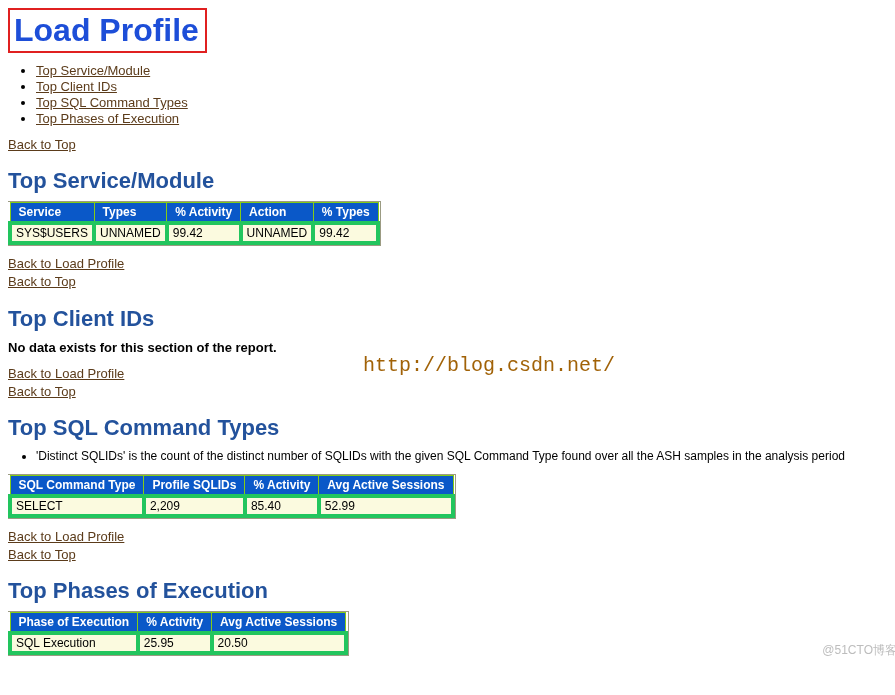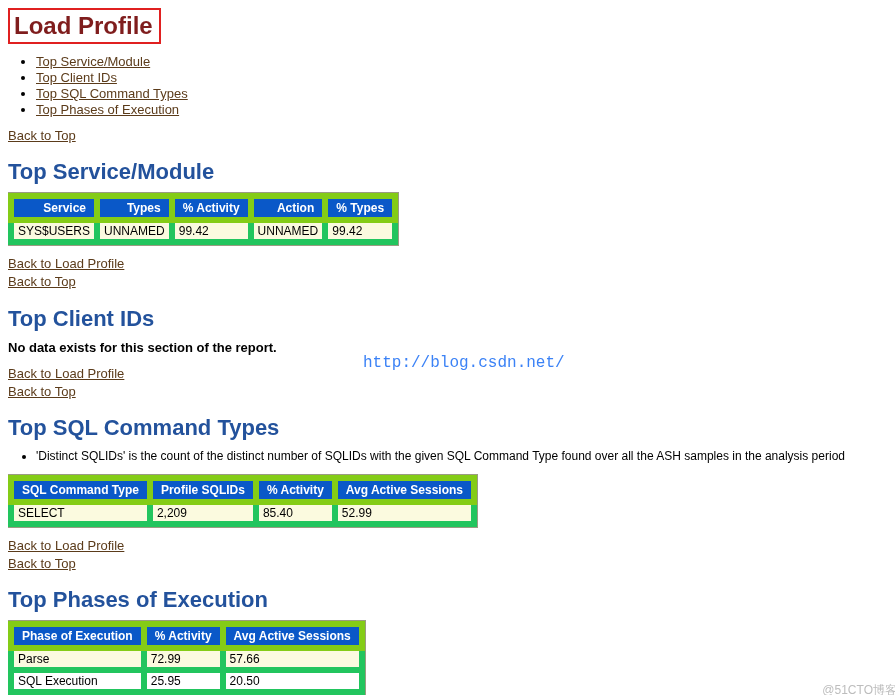--- a/index.html
+++ b/index.html
@@ -12,24 +12,24 @@
     width: 895px;
   }
   h2.section-title {
     color: #23529c;
     font-family: Arial, sans-serif;
     font-weight: bold;
     font-size: 22px;
     margin: 14px 0 8px 0;
   }
   h2.main-title {
-    color: #7f1d1d;
+    color: #1d4ed8;
     font-family: Arial, sans-serif;
     font-weight: bold;
-    font-size: 24px;
+    font-size: 32px;
     margin: 0 0 6px 0;
     padding: 2px 6px 2px 4px;
     display: inline-block;
     border: 2px solid #e02020;
   }
   ul.toc {
     margin: 4px 0 10px 28px;
     padding: 0;
   }
   ul.toc li {
@@ -51,43 +51,43 @@
     border-collapse: collapse;
     margin: 2px 0 6px 0;
     outline: 1px solid #9b9b82;
   }
   table.report th {
     background: #0a58c8;
     color: #fff;
     font-weight: bold;
     font-size: 12px;
     padding: 2px 8px;
-    border: 6px solid #84cc16;
-    text-align: right;
+    border: 1px solid #84cc16;
+    text-align: left;
     white-space: nowrap;
   }
   table.report td {
-    border: 6px solid #22c55e;
+    border: 4px solid #22c55e;
     padding: 1px 4px;
     font-size: 12px;
     background: #fbfadf;
     white-space: nowrap;
   }
   table.report tr:nth-child(odd) td { background: #fbfadf; }
   table.report tr:nth-child(even) td { background: #fff; }
   .num { text-align: left; }
   .txt { text-align: left; }
   .nodata { font-weight: bold; font-size: 13px; margin: 6px 0 10px 0; }
   .watermark-center {
     position: absolute;
     left: 355px;
     top: 346px;
-    color: #3b82f6;
+    color: #a16207;
     font-family: "Courier New", monospace;
-    font-size: 16px;
+    font-size: 20px;
     pointer-events: none;
     user-select: none;
   }
   .watermark-corner {
     position: absolute;
     right: 6px;
     bottom: 2px;
     color: #bdbdbd;
     font-size: 12px;
     pointer-events: none;
@@ -187,25 +187,20 @@
 <table class="report">
   <thead>
       <tr>
     <th>Phase of Execution</th>
     <th>% Activity</th>
     <th>Avg Active Sessions</th>
   </tr>
     </thead>
   <tbody>
     <tr>
-      <td class="txt">Parse</td>
-      <td class="num">72.99</td>
-      <td class="num">57.66</td>
-    </tr>
-    <tr>
       <td class="txt">SQL Execution</td>
       <td class="num">25.95</td>
       <td class="num">20.50</td>
     </tr>
   </tbody>
 </table>
 
 <div class="watermark-center">http://blog.csdn.net/</div>
 <div class="watermark-corner">@51CTO博客</div>
 

